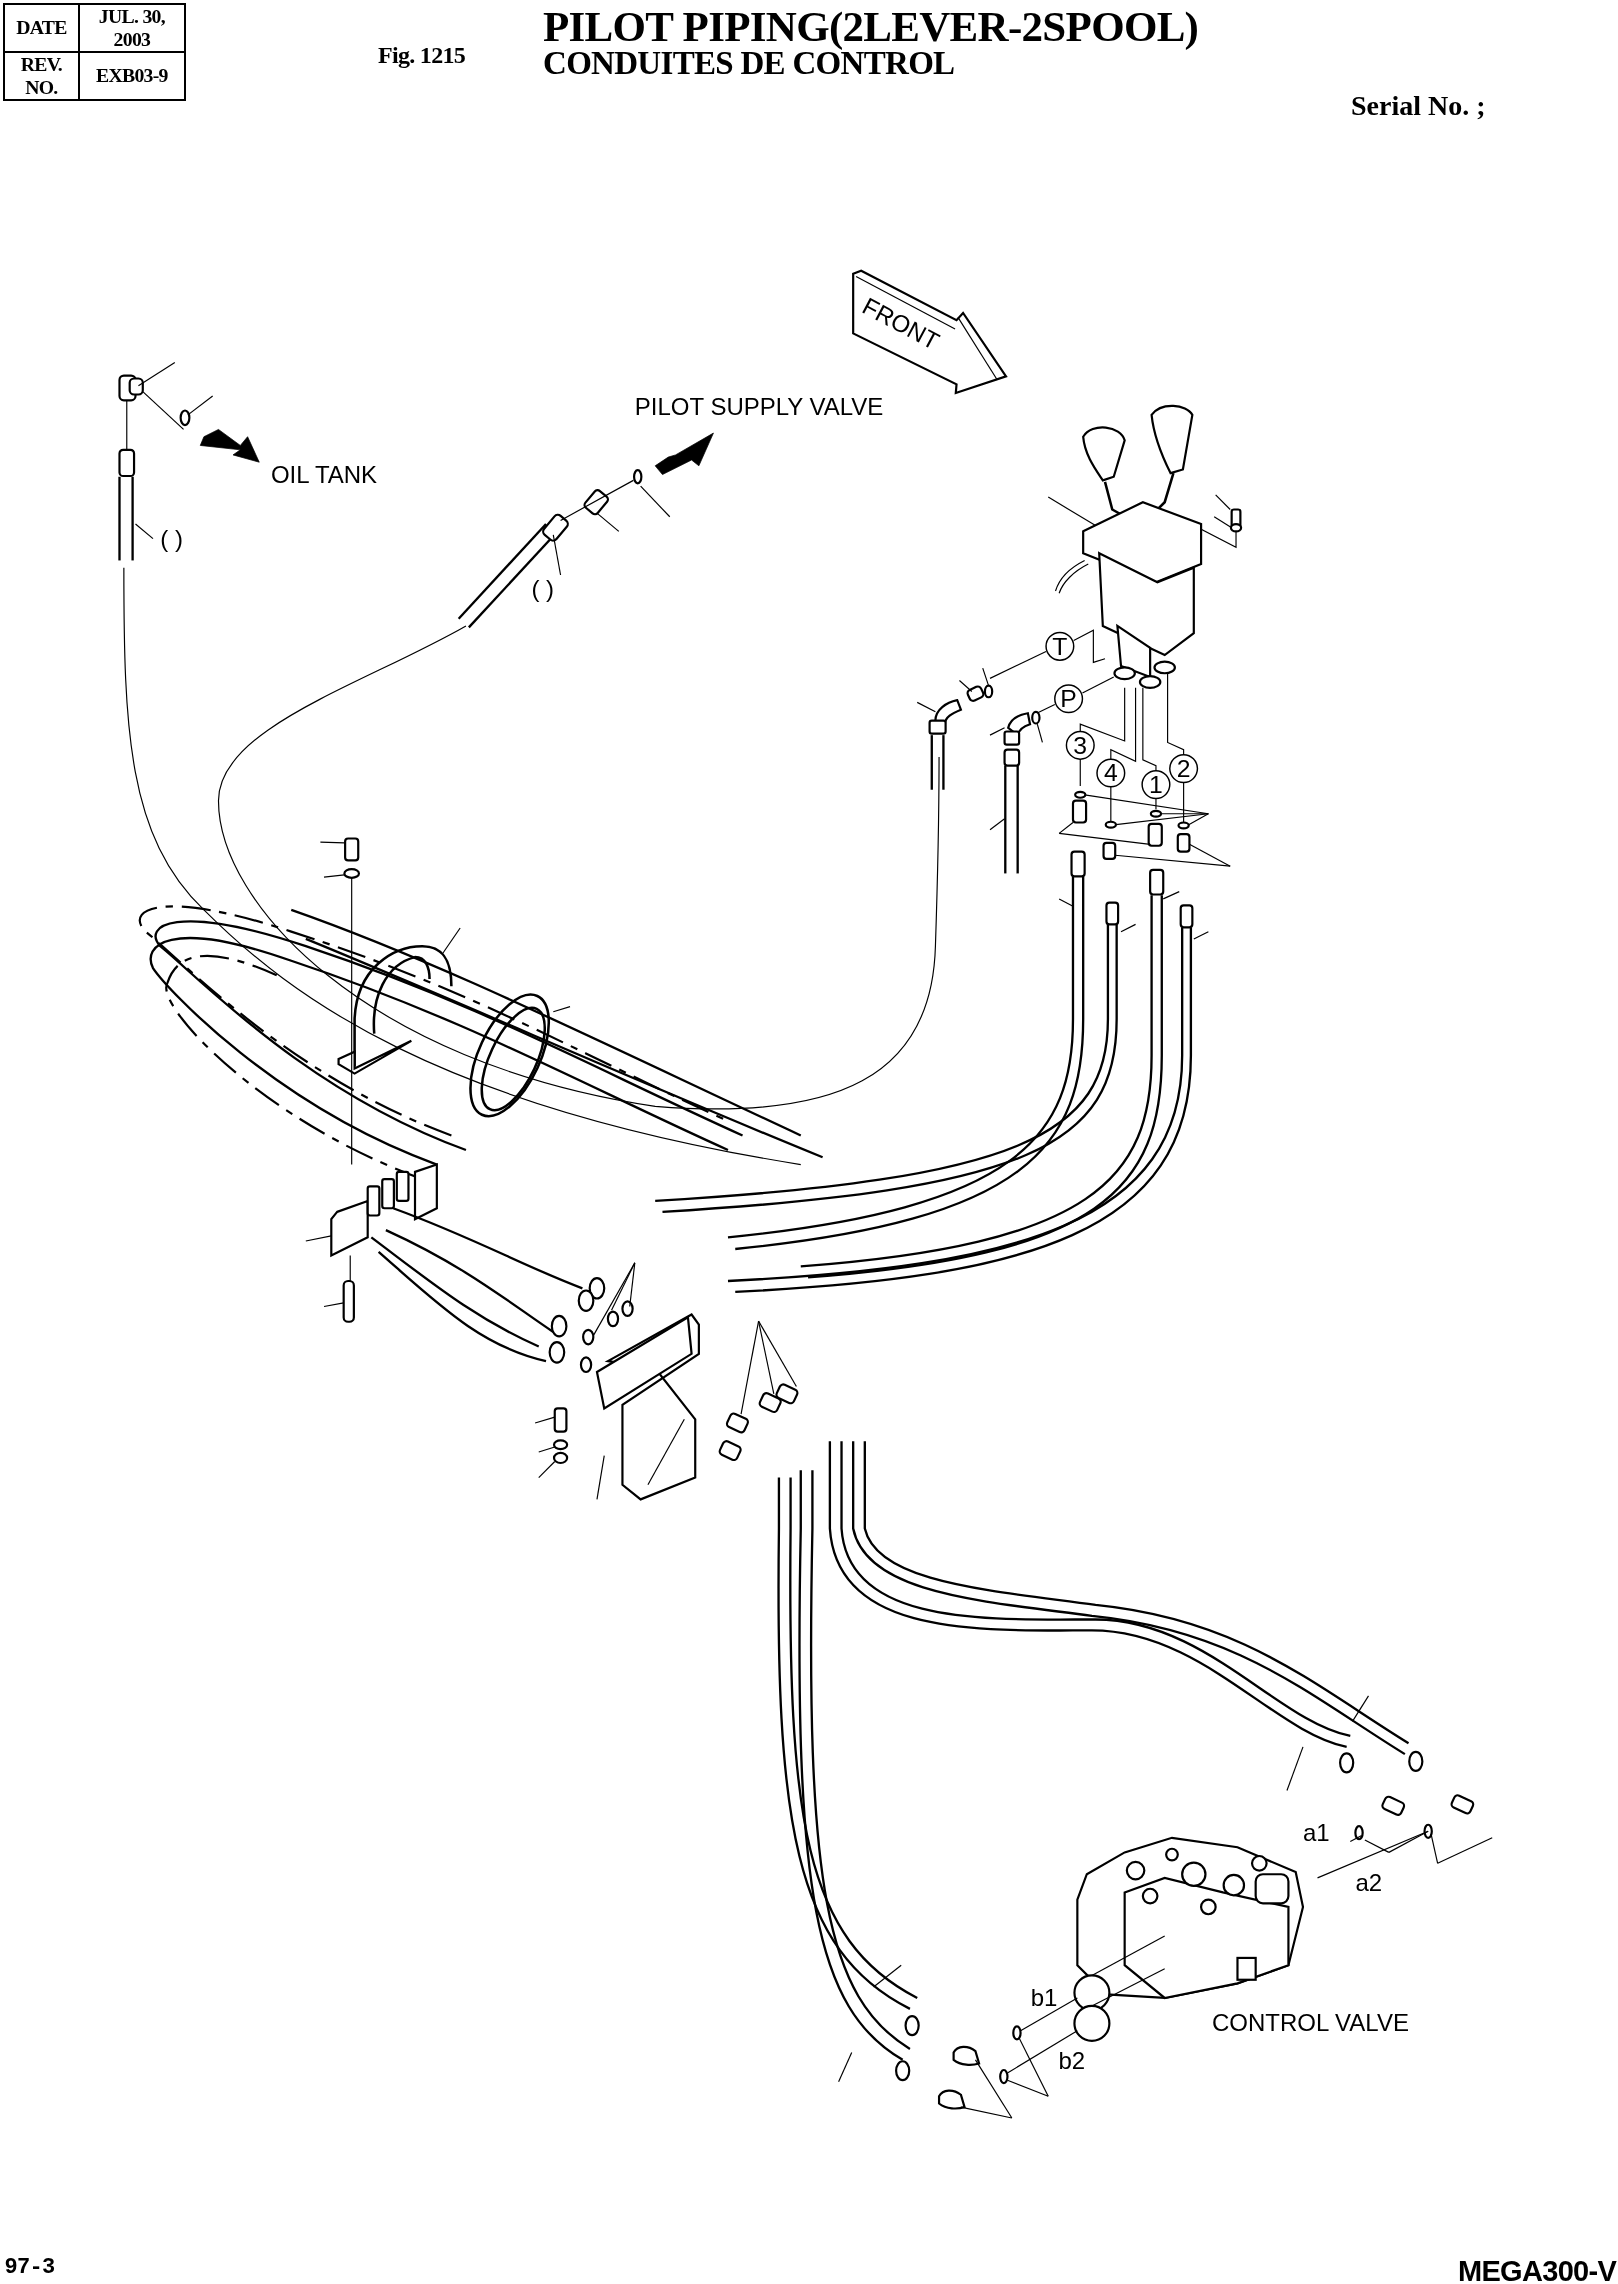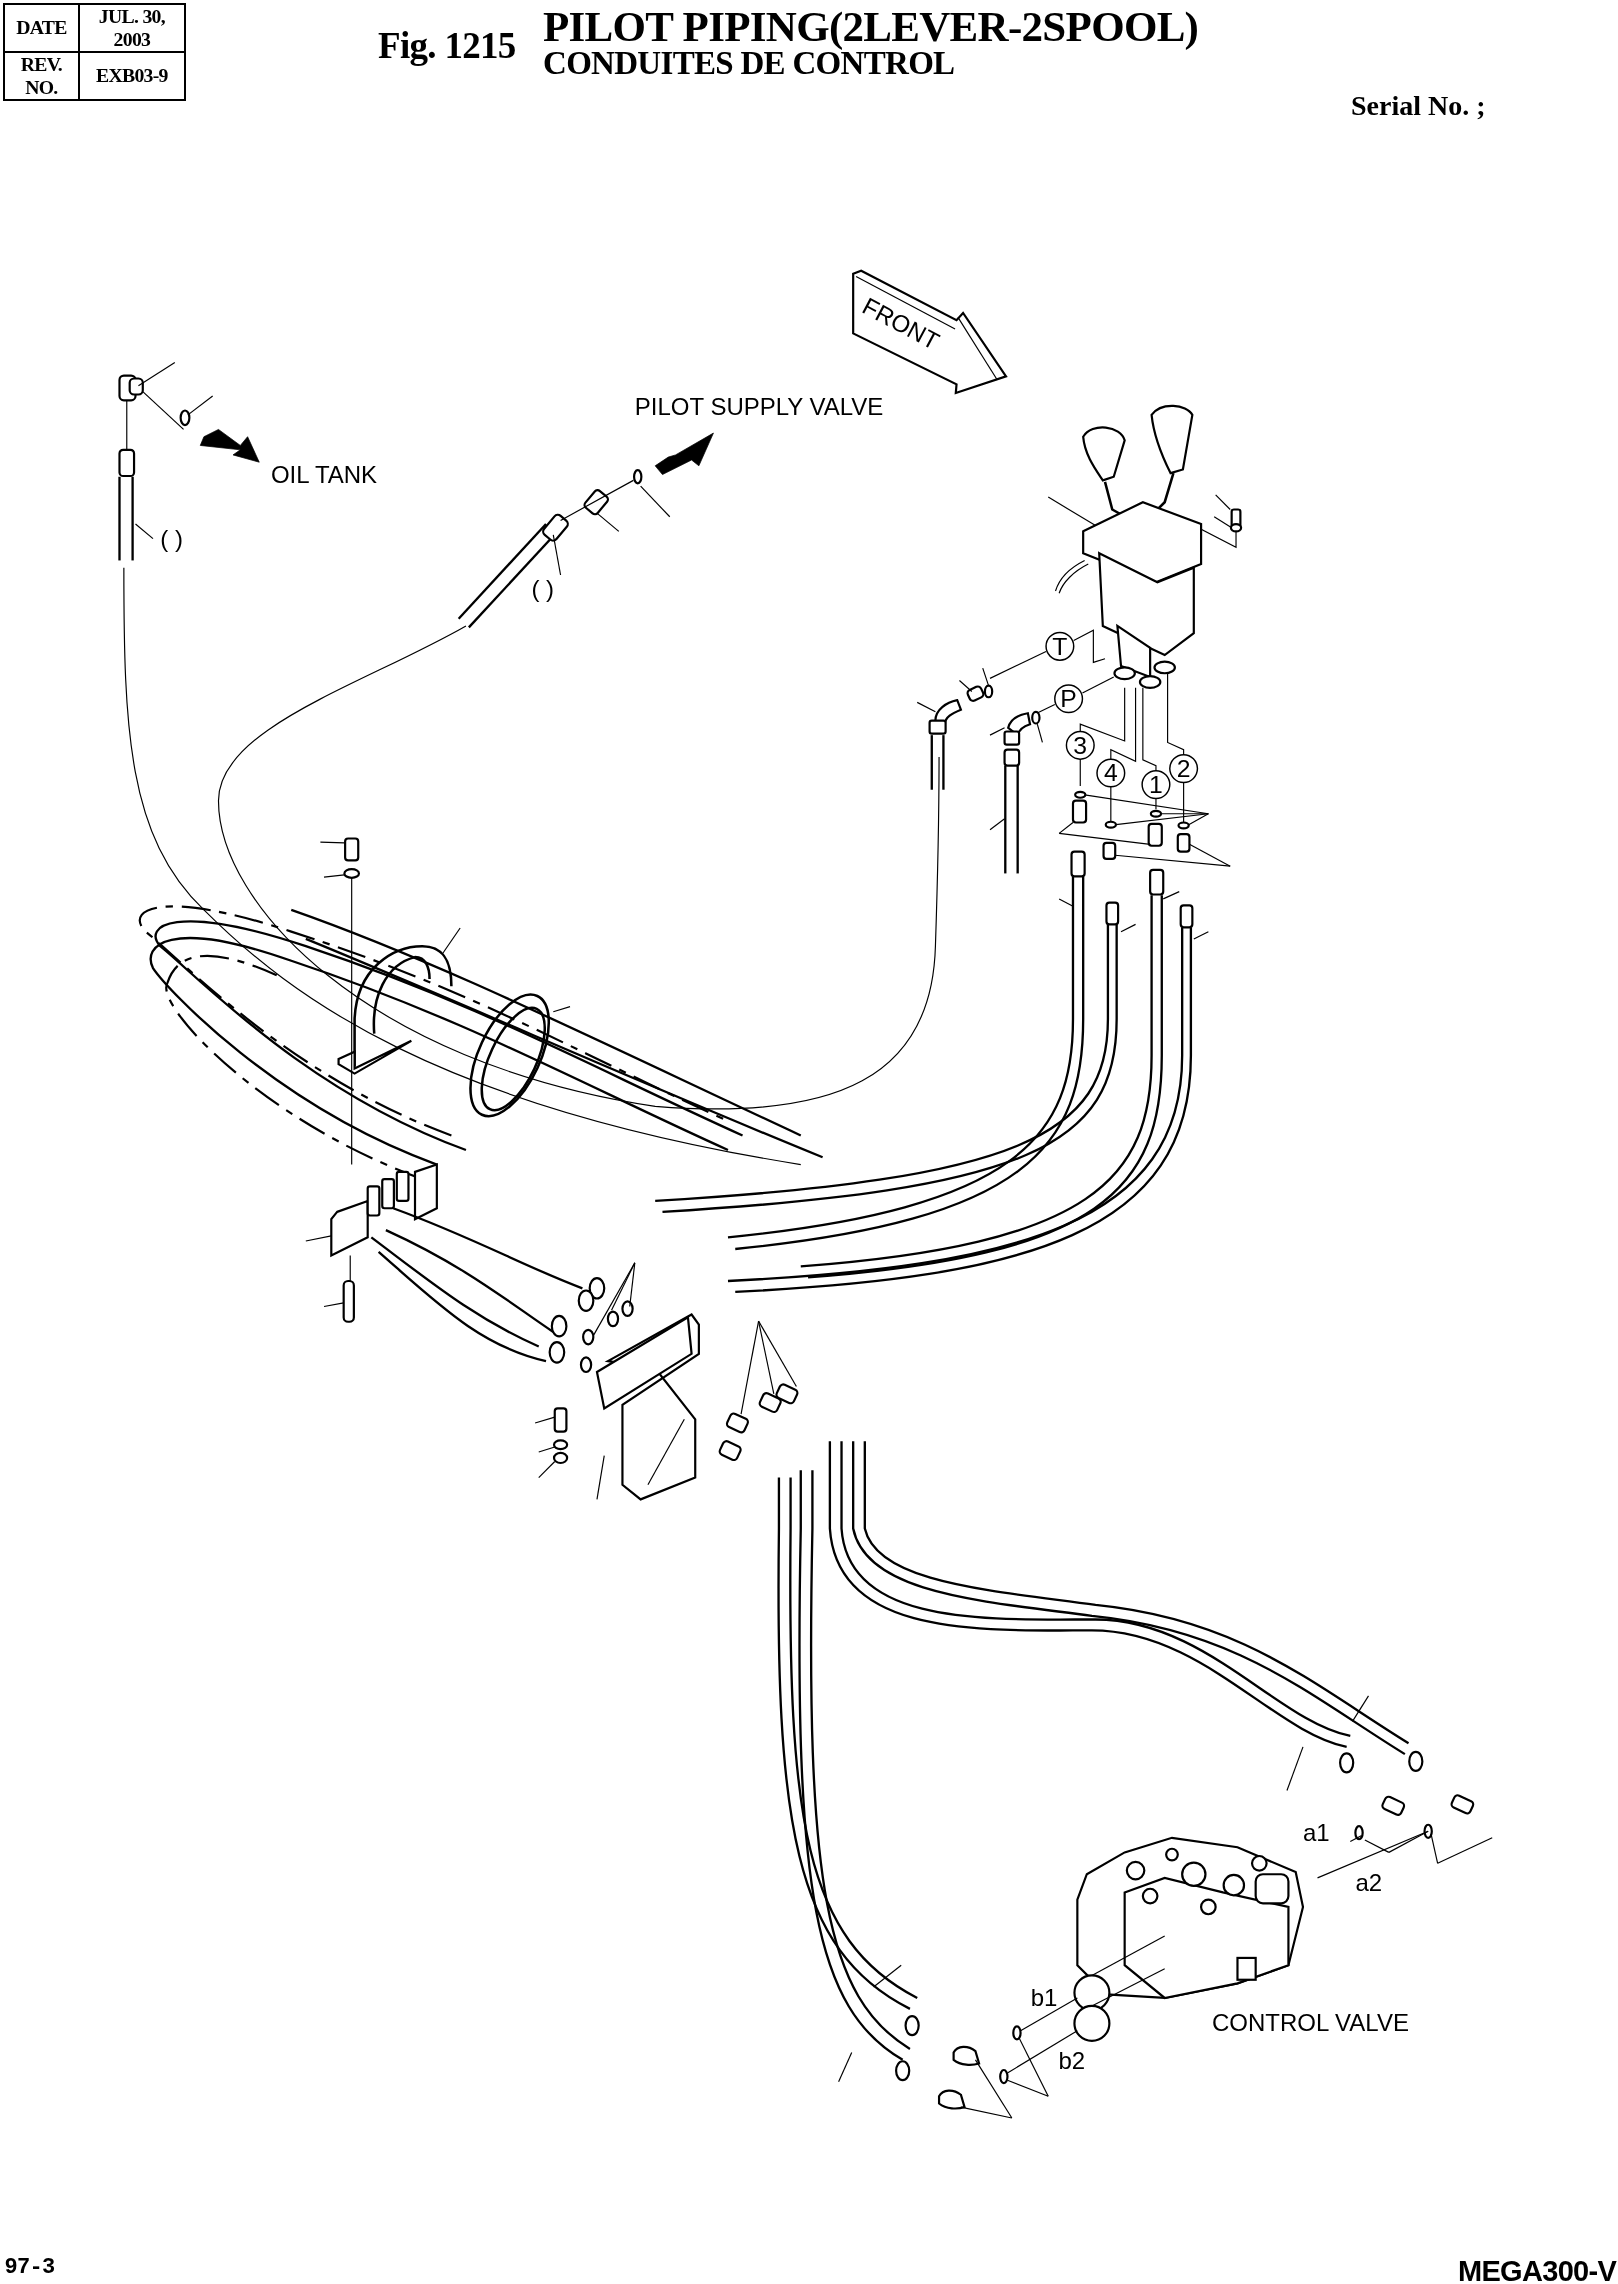--- a/index.html
+++ b/index.html
@@ -1,20 +1,20 @@
 <!DOCTYPE html>
 <html style="font-size:11.6px"><head>
 <meta charset="utf-8">
 <style>
   html, body { margin: 0; padding: 0; background: #ffffff; }
   body { width: 1619px; height: 2284px; position: relative; overflow: hidden; font-family: "Liberation Serif", serif; color: #000; }
   .hdr-table { position: absolute; left: 2.9px; top: 2.9px; width: 183px; height: 96px; border: 2.9px solid #000; border-collapse: collapse; box-sizing: border-box; }
   .hdr-table td { border: 2.2px solid #000; text-align: center; font-family: "Liberation Serif", serif; font-weight: bold; font-size: 19.7px; letter-spacing: -0.7px; padding: 0; height: 45px; }
   .hdr-table td.k { width: 73px; }
-  .fig-no { position: absolute; left: 378px; top: 24px; font-family: "Liberation Serif", serif; font-weight: bold; font-size: 37px; letter-spacing: -0.7px; }
+  .fig-no { position: absolute; left: 378px; top: 42px; font-family: "Liberation Serif", serif; font-weight: bold; font-size: 24px; letter-spacing: -0.7px; }
   .title1 { position: absolute; left: 543px; top: 1.5px; font-family: "Liberation Serif", serif; font-weight: bold; font-size: 43px; letter-spacing: -0.7px; }
   .title2 { position: absolute; left: 543px; top: 45px; font-family: "Liberation Serif", serif; font-weight: bold; font-size: 33px; letter-spacing: -0.7px; }
   .serial { position: absolute; left: 1351px; top: 90px; font-family: Liberation Serif, serif; font-weight: bold; font-size: 28px; }
   .footer-l { position: absolute; left: 4.4px; top: 2255px; font-family: Liberation Mono, monospace; font-weight: bold; font-size: 22px; letter-spacing: -0.7px; }
   .footer-r { position: absolute; right: 2.9px; top: 2255px; font-family: "Liberation Sans", sans-serif; font-weight: bold; font-size: 29px; letter-spacing: -0.7px; }
   svg.drawing { position: absolute; left: 0; top: 0; }
   .lbl { font-family: "Liberation Sans", sans-serif; font-size: 33px; fill: #000; }
   .circ-txt { font-family: "Liberation Sans", sans-serif; font-size: 34px; fill: #000; text-anchor: middle; dominant-baseline: central; }
   .ln { fill: none; stroke: #000; stroke-width: 1.6; }
   .hose { fill: none; stroke: #000; stroke-width: 3.2; }

